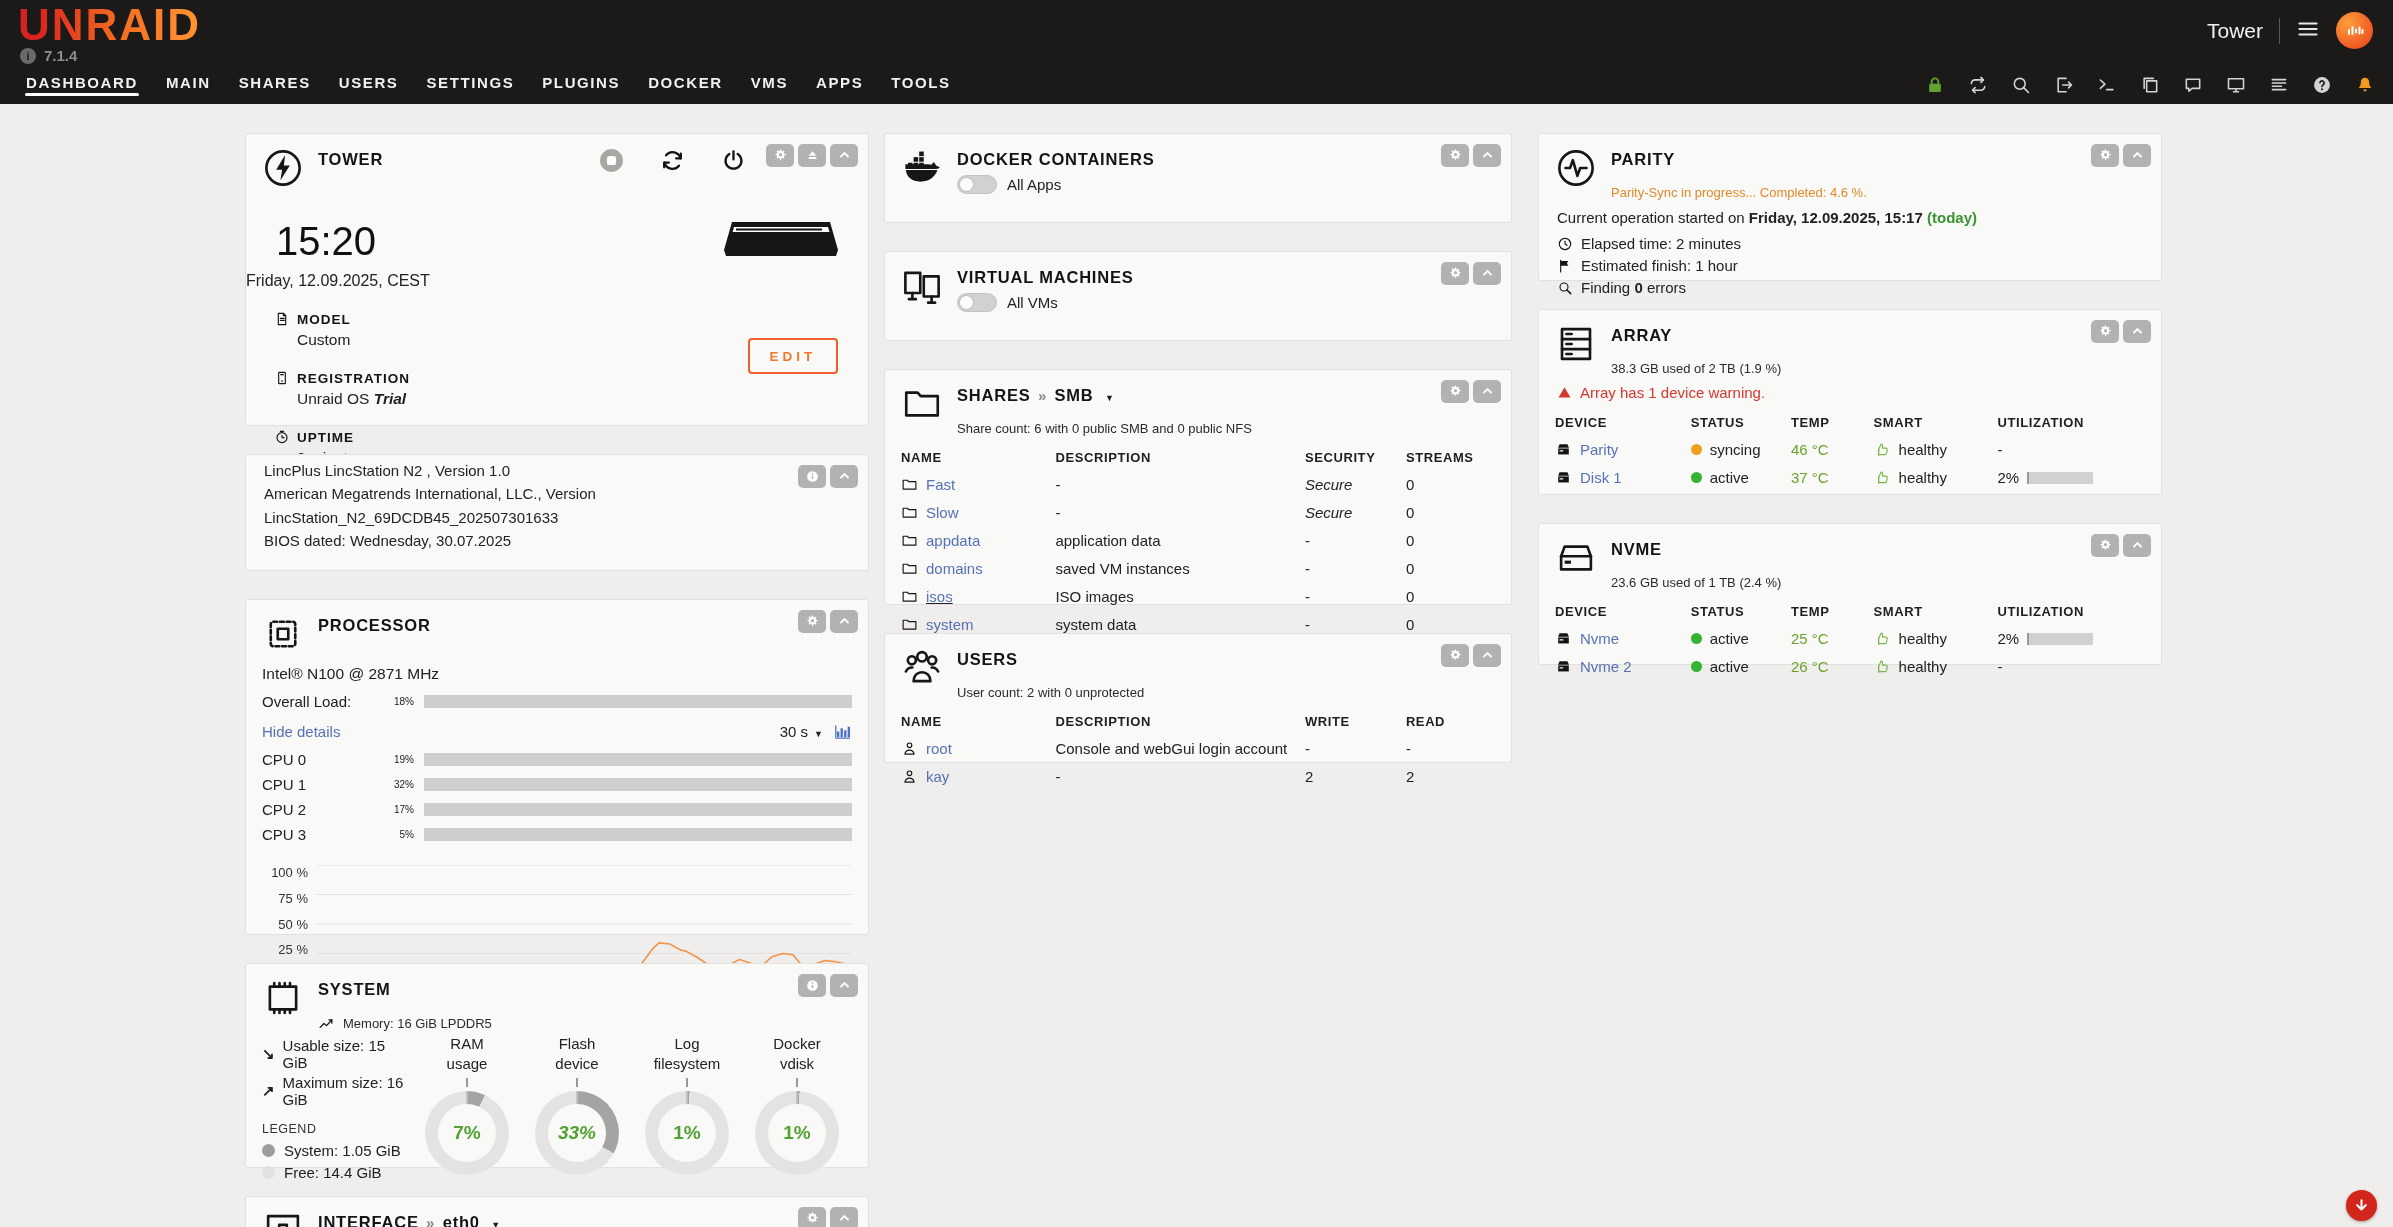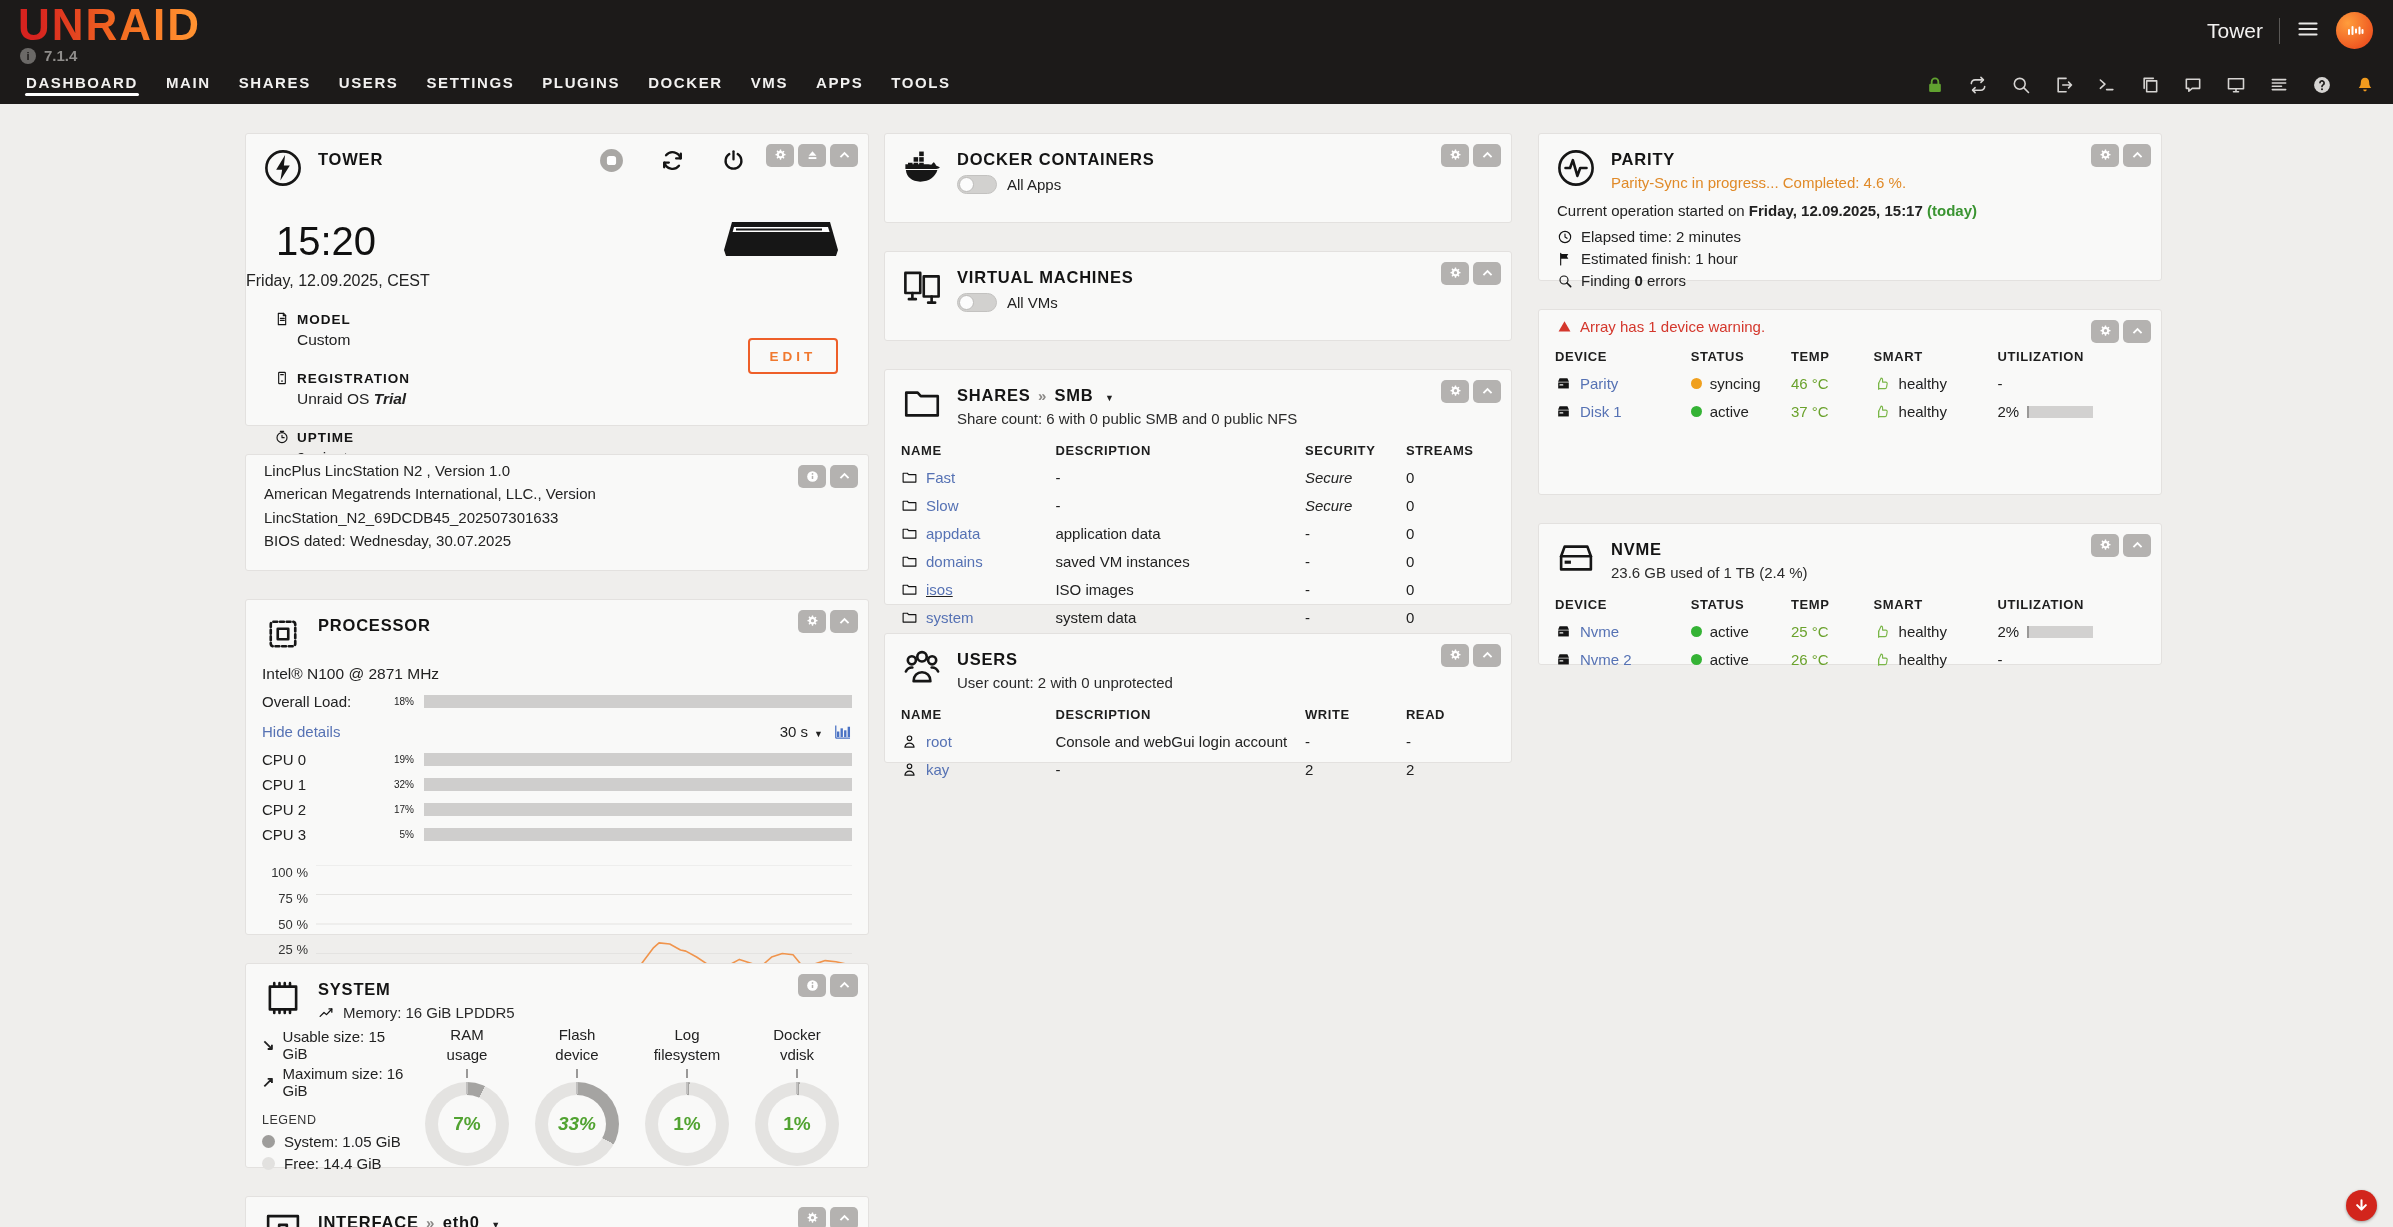--- a/index.html
+++ b/index.html
@@ -35,21 +35,21 @@
   #col-left{left:245px;width:624px;}
   #col-mid{left:884px;width:628px;}
   #col-right{left:1538px;width:624px;}
   .panel{background:#f9f9f8;border:1px solid #e3e1df;border-radius:3px;margin-bottom:28px;
          position:relative;box-sizing:border-box;}
   .p-head{display:flex;align-items:flex-start;padding:13px 16px 4px 16px;}
   .p-ic{flex:0 0 44px;margin-right:12px;}
   .p-ic svg{width:42px;height:42px;stroke:#161616;fill:none;stroke-width:1.5;
             stroke-linecap:round;stroke-linejoin:round;}
   .p-title{font-size:16.5px;font-weight:bold;letter-spacing:.8px;color:#141414;padding-top:3px;}
-  .p-sub{font-size:15px;color:#2b2b2b;margin-top:5px;font-weight:normal;letter-spacing:0;}
+  .p-sub{font-size:13px;color:#2b2b2b;margin-top:16px;font-weight:normal;letter-spacing:0;}
   .p-controls{position:absolute;top:10px;right:10px;display:flex;gap:4px;}
   .pc-btn{width:28px;height:23px;background:#b4b2b0;border-radius:5px;display:flex;
           align-items:center;justify-content:center;cursor:pointer;}
   .pc-btn svg{width:15px;height:15px;}
   .chev-gray{color:#8a8886;font-size:15px;font-weight:bold;padding:0 2px;}
   .dd-caret{font-size:9px;color:#222;margin-left:6px;}
   
   #tower-actions{position:absolute;top:14px;right:122px;display:flex;gap:36px;align-items:center;}
   #tower-actions .big{cursor:pointer;display:flex;}
   #tower-actions svg{width:25px;height:25px;stroke:#141414;fill:none;stroke-width:2.2;
@@ -855,20 +855,30 @@
       <div class="par-line" style="margin:5px 0">
         <svg viewBox="0 0 24 24">
             <circle cx="10.5" cy="10.5" r="6"></circle>
             <path d="M15 15l5.5 5.5" stroke-width="2.4"></path>
           </svg>
         <span><span>Finding</span> <b>0</b> <span>errors</span></span>
       </div>
     </div>
 
     <div class="panel" style="height:186px">
+      <div class="p-head" style="padding-bottom:0">
+        <span class="p-ic"><svg viewBox="0 0 24 24">
+              <rect x="4" y="3.5" width="16" height="17"></rect>
+              <path d="M4 9.2h16M4 14.9h16M6.5 6.3h3M6.5 12h3M6.5 17.7h3"></path>
+            </svg></span>
+        <div>
+          <div class="p-title">ARRAY</div>
+          <div class="p-sub">38.3 GB used of 2 TB (1.9 %)</div>
+        </div>
+      </div>
       <div class="p-controls">
         <span class="pc-btn">
             <svg viewBox="0 0 24 24">
               <path d="M11 2.5h2l.4 2.3 1.9.8 1.7-1.4 1.4 1.4-1.4 1.7.8 1.9 2.2.4v2l-2.2.4-.8 1.9 1.4 1.7-1.4 1.4-1.7-1.4-1.9.8-.4 2.3h-2l-.4-2.3-1.9-.8-1.7 1.4-1.4-1.4 1.4-1.7-.8-1.9-2.2-.4v-2l2.2-.4.8-1.9L5.6 5l1.4-1.4 1.7 1.4 1.9-.8z" fill="#fff" stroke="none"></path>
               <circle cx="12" cy="10.6" r="2.6" fill="#b4b2b0" stroke="none"></circle>
             </svg>
           </span>
         <span class="pc-btn">
             <svg viewBox="0 0 24 24">
               <path d="M5.5 14.5 12 8l6.5 6.5" stroke="#fff" stroke-width="3" fill="none"></path>

